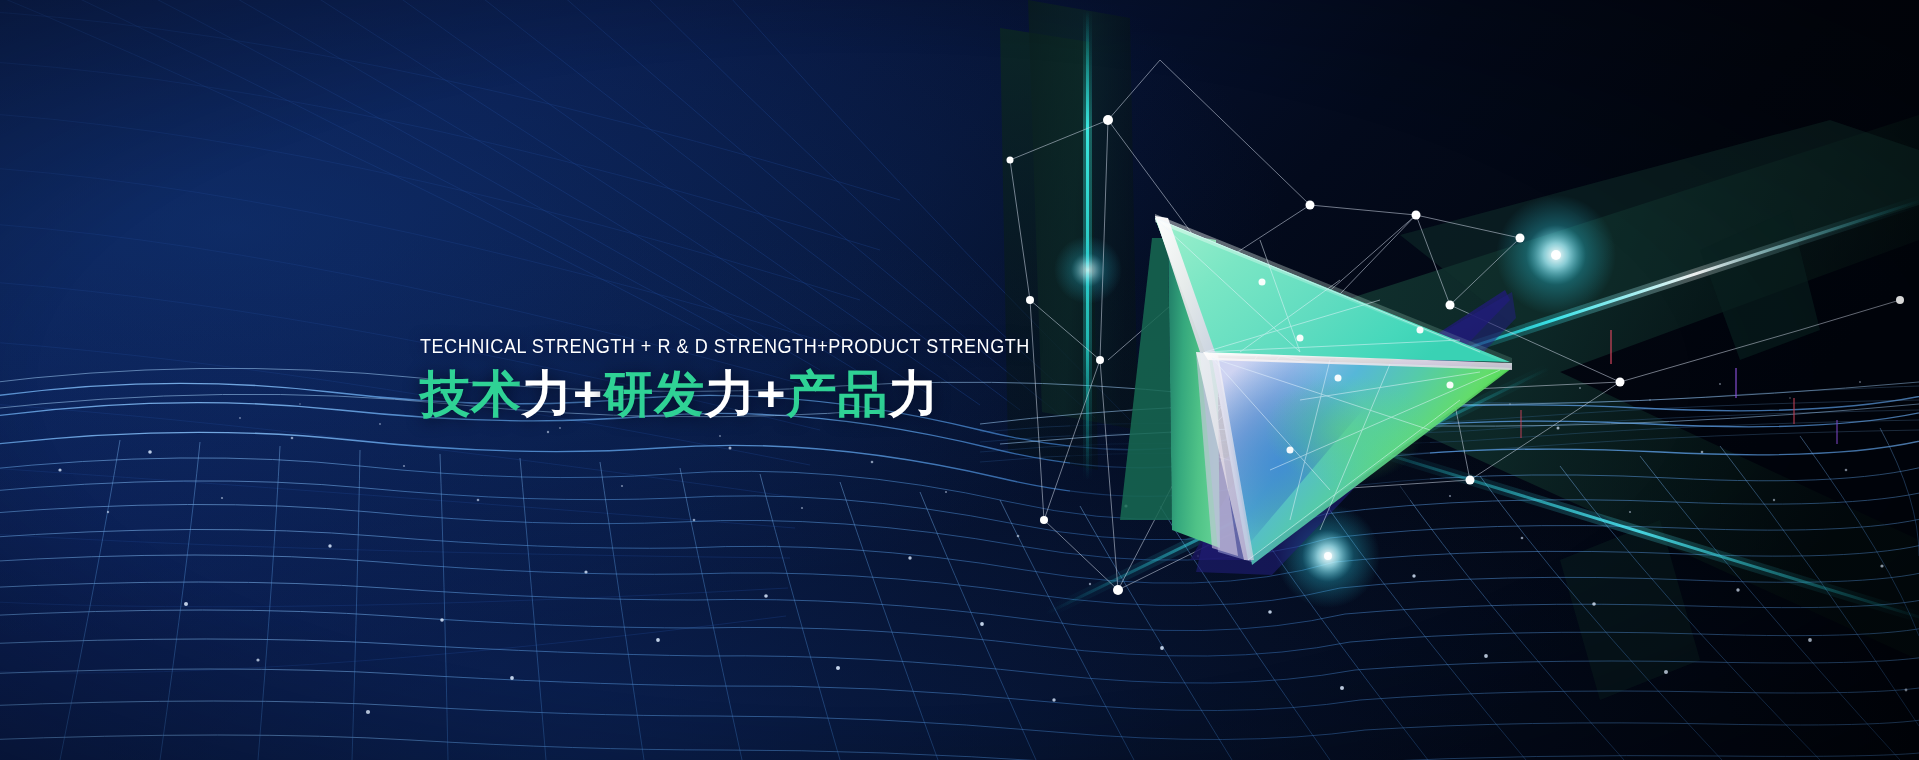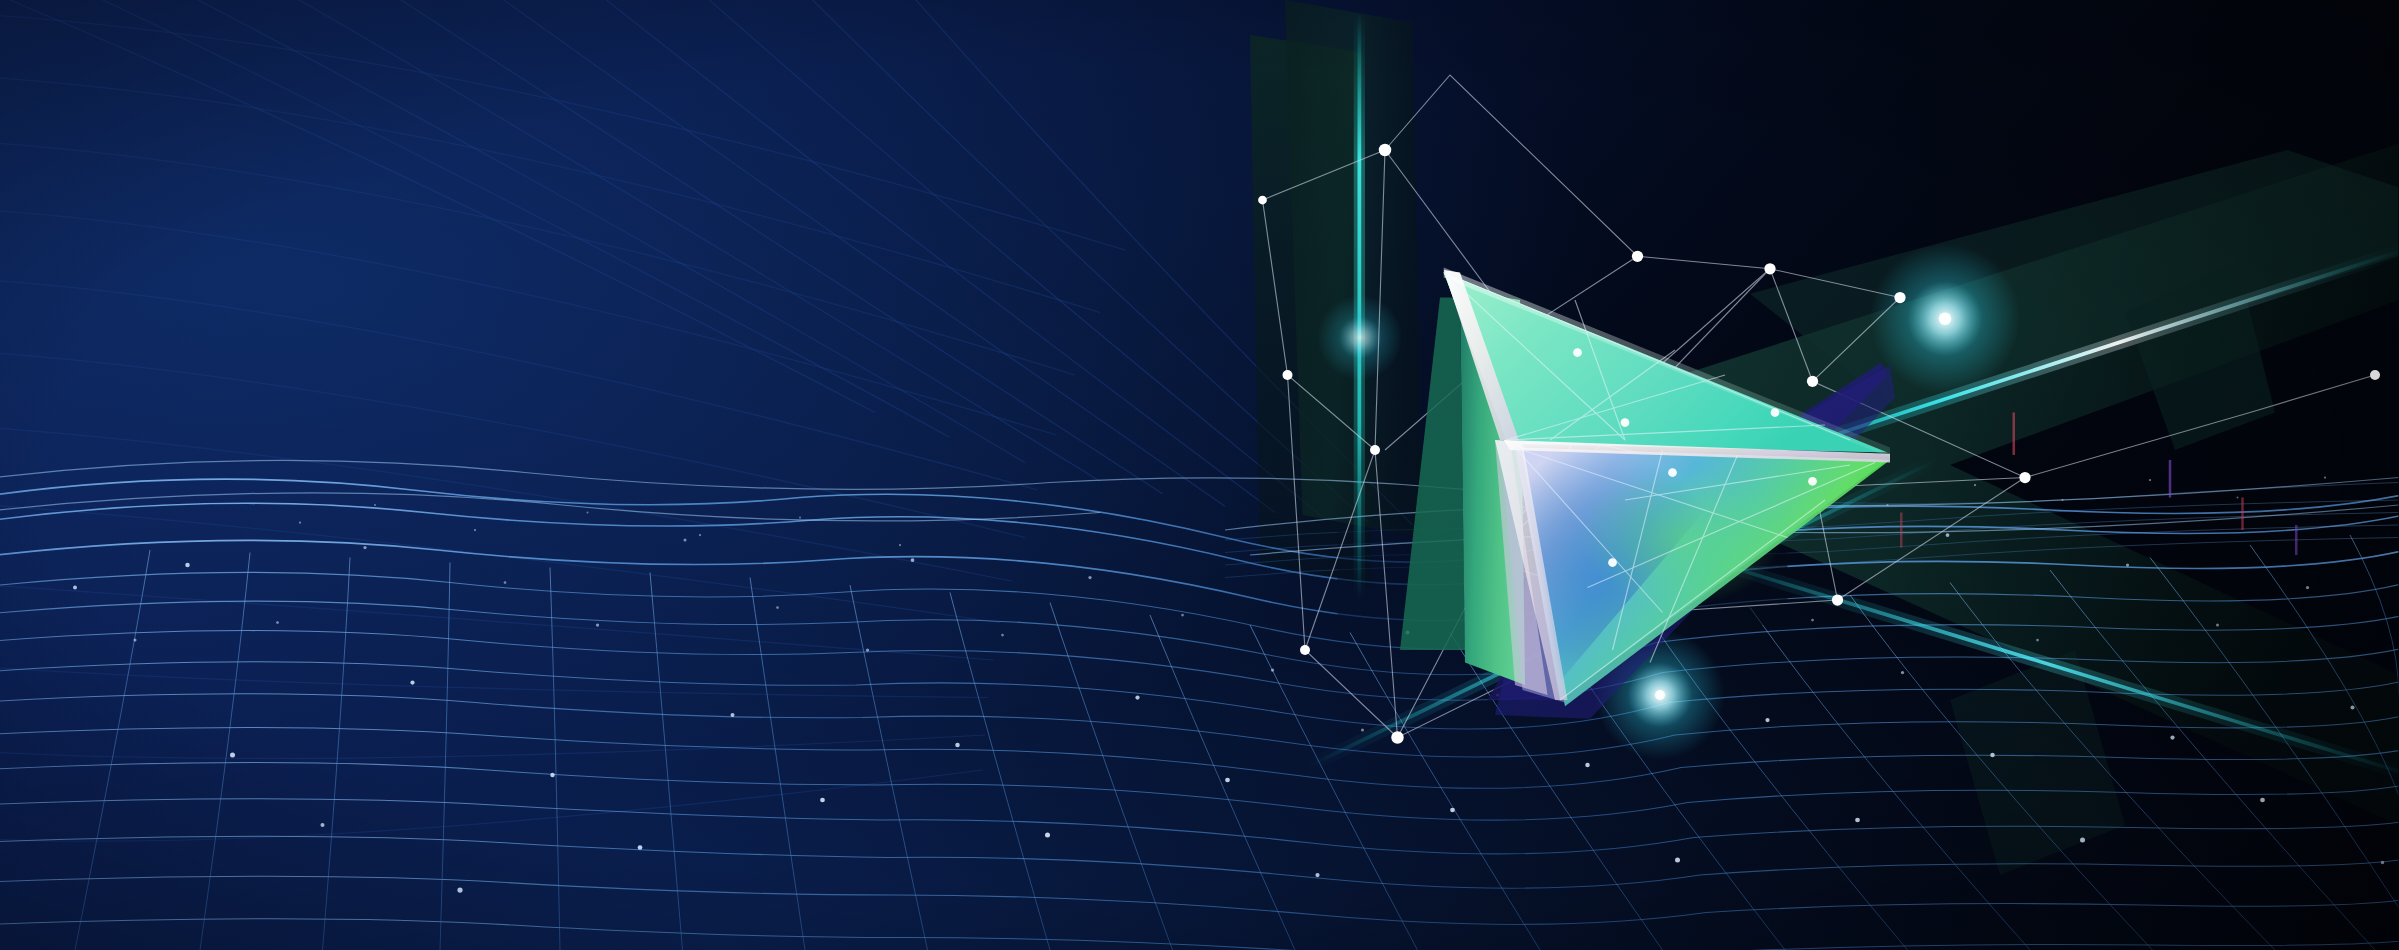--- a/index.html
+++ b/index.html
@@ -497,20 +497,26 @@
         <circle cx="1262" cy="282" r="3.5"></circle>
         <circle cx="1300" cy="338" r="3.5"></circle>
         <circle cx="1338" cy="378" r="3.5"></circle>
         <circle cx="1290" cy="450" r="3.5"></circle>
         <circle cx="1420" cy="330" r="3.5"></circle>
         <circle cx="1450" cy="385" r="3.5"></circle>
       </g>
     </svg>
   </div>
 
+  <div id="text-block">
+    <div id="eyebrow">TECHNICAL STRENGTH + R &amp; D STRENGTH+PRODUCT STRENGTH</div>
+    <div id="headline">
+      <span class="g">技术</span><span class="w">力+</span><span class="g">研发</span><span class="w">力+</span><span class="g">产品</span><span class="w">力</span>
+    </div>
+  </div>
 
   <div class="layer" style="pointer-events:none;">
     <svg viewBox="0 0 1919 760" preserveAspectRatio="none">
       <defs>
         <radialGradient id="vig" cx="0.45" cy="0.5" r="0.78">
           <stop offset="0.55" stop-color="#000000" stop-opacity="0"></stop>
           <stop offset="1" stop-color="#000000" stop-opacity="0.45"></stop>
         </radialGradient>
       </defs>
       <rect width="1919" height="760" fill="url(#vig)"></rect>

